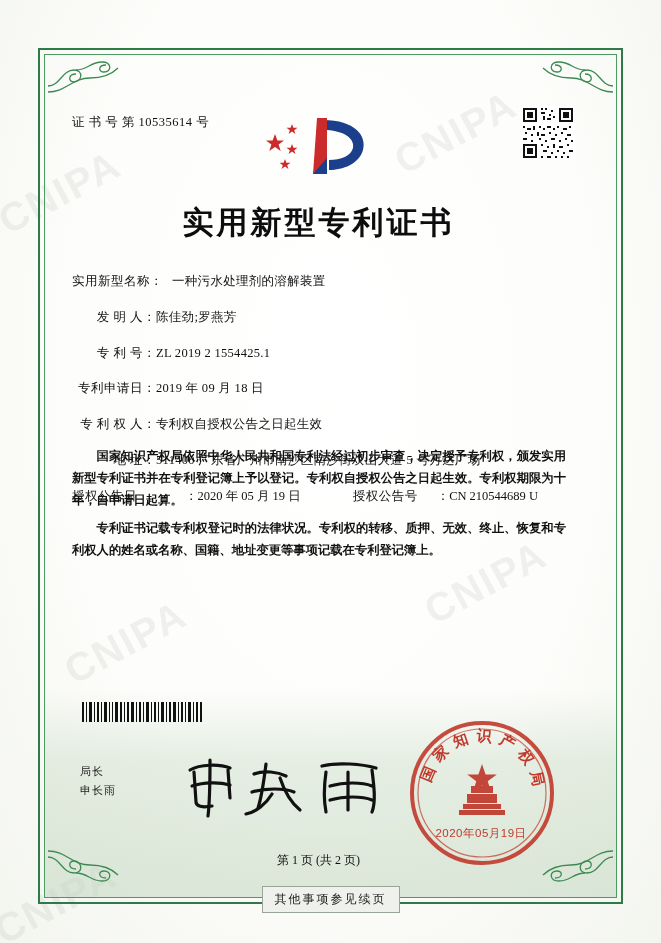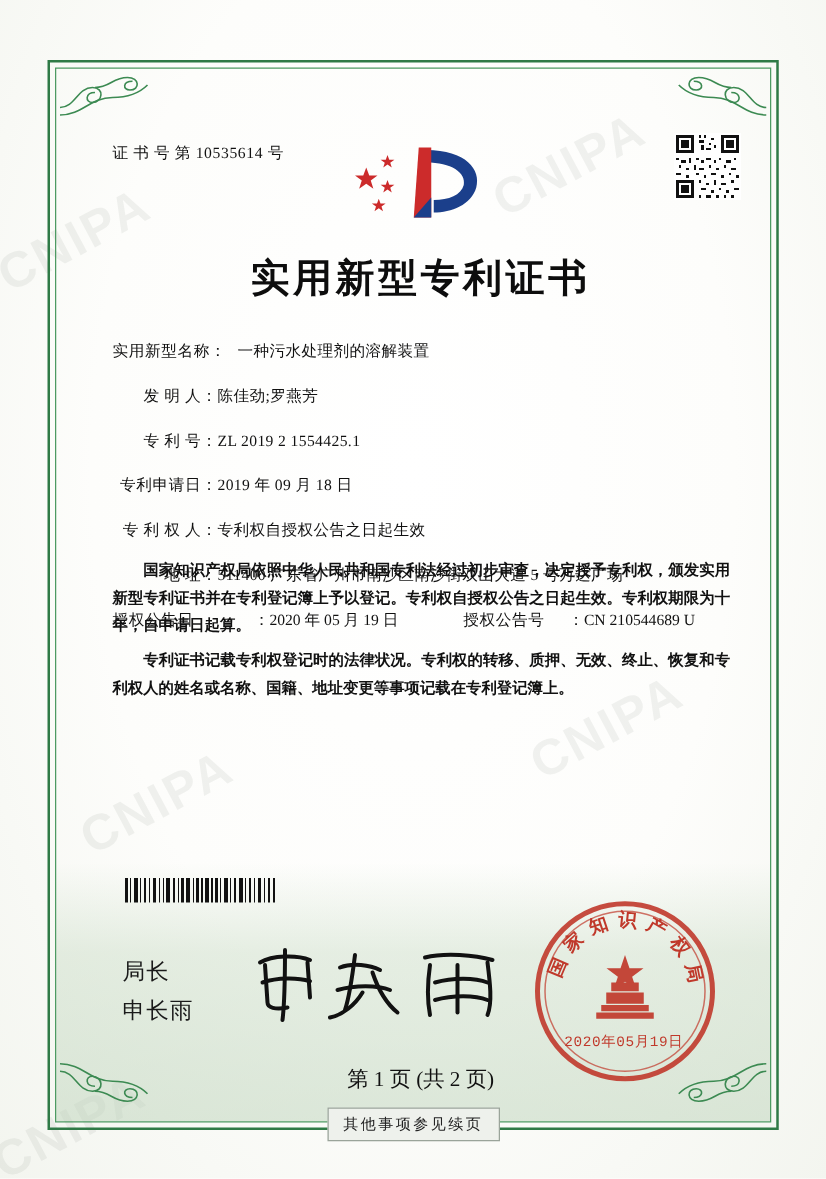--- a/index.html
+++ b/index.html
@@ -70,21 +70,21 @@
     position: absolute;
     left: 45px; top: 690px;
     width: 571px; height: 207px;
     background: linear-gradient(180deg, rgba(205,222,200,0.0) 0%, rgba(200,219,196,0.45) 35%, rgba(193,214,190,0.55) 100%);
     pointer-events: none;
   }
 
   
   .content {
     position: absolute;
-    left: 50px; top: 54px;
+    left: 32px; top: 54px;
     width: 573px; height: 844px;
   }
 
   .cert-no {
     position: absolute;
     left: 40px; top: 60px;
     font-size: 12.5px;
     letter-spacing: 0.5px;
     color: #111;
   }
@@ -179,53 +179,53 @@
   .barcode {
     position: absolute;
     left: 50px; top: 648px;
     width: 120px; height: 20px;
   }
 
   
   .sign-label {
     position: absolute;
     left: 48px; top: 708px;
-    font-size: 18px;
+    font-size: 11px;
     line-height: 1.7;
     letter-spacing: 1px;
   }
   .signature {
     position: absolute;
     left: 140px; top: 700px;
     width: 220px; height: 66px;
   }
 
   
   .seal {
     position: absolute;
     right: 48px; top: 664px;
     width: 150px; height: 150px;
   }
   .seal-date {
     position: absolute;
     right: 62px; top: 772px;
     width: 124px;
     text-align: center;
-    font-family: Liberation Mono, monospace;
+    font-family: Liberation Sans, sans-serif;
     font-size: 11.5px;
     color: #c0392b;
     letter-spacing: 0.5px;
   }
 
   .page-no {
     position: absolute;
     left: 0; right: 0;
     top: 798px;
     text-align: center;
-    font-size: 17px;
+    font-size: 12px;
     color: #111;
   }
 
   
   .footer-note {
     position: absolute;
     left: 50%;
     transform: translateX(-50%);
     top: 886px;
     padding: 4px 12px;

